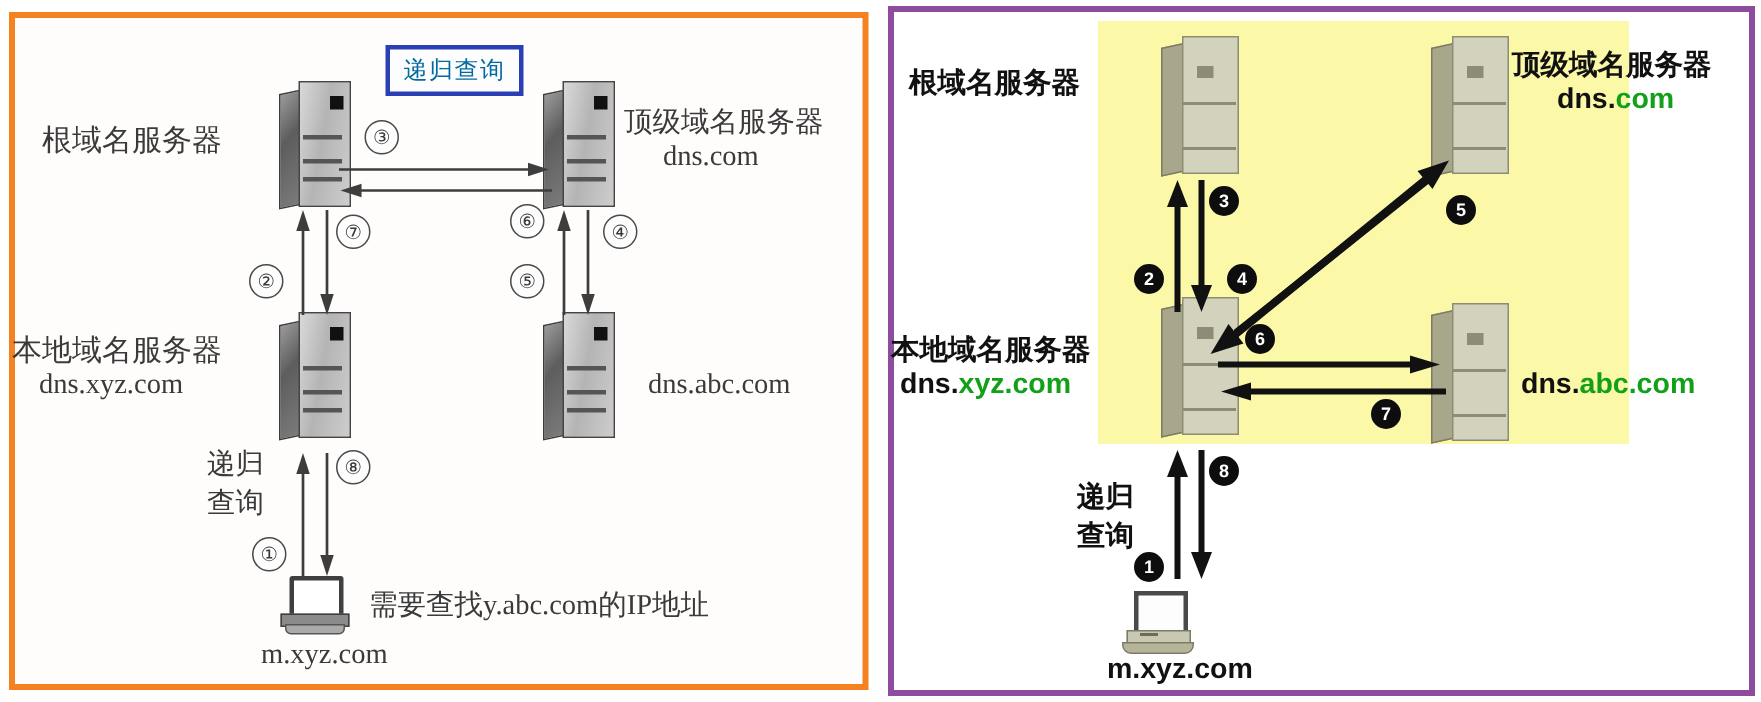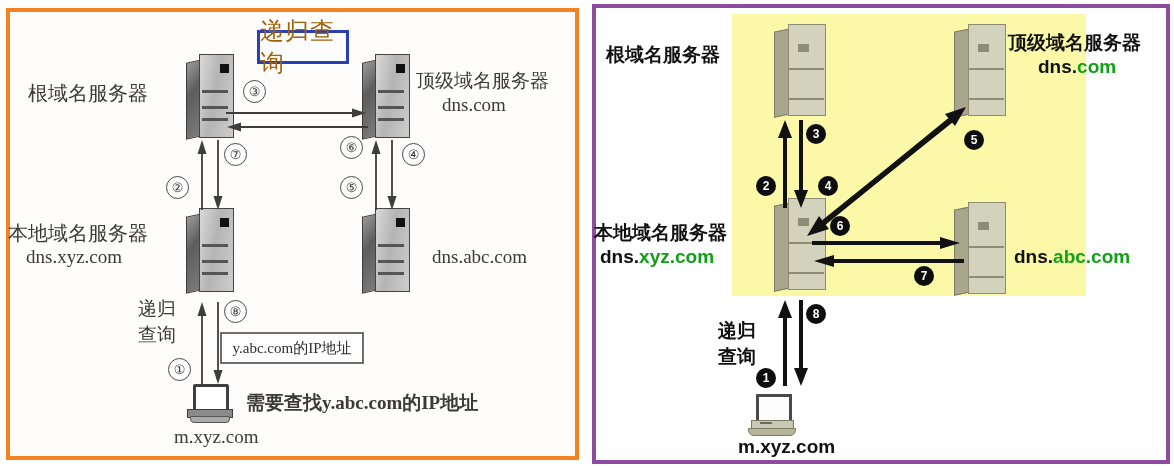--- a/index.html
+++ b/index.html
@@ -18,21 +18,21 @@
   .cn{font-family:"Liberation Sans","DejaVu Sans",sans-serif;}
   .green{color:#11a017;}
   .blk{color:#111;}
 
   
   .scan{color:#3a3a3a;font-family:"Liberation Serif","DejaVu Serif",serif;}
 
   
   .titlebox{position:absolute;box-sizing:border-box;display:flex;align-items:center;justify-content:center;}
   #title-recursive{left:247px;top:18px;width:92px;height:34px;border:3px solid #2b3fb5;background:#fdfdfd;
-    font-size:24px;letter-spacing:1px;color:#a16207;font-family:"Liberation Serif","DejaVu Serif",serif;}
+    font-size:16px;letter-spacing:1px;color:#0369a1;font-family:"Liberation Serif","DejaVu Serif",serif;}
 
   
   #ipbox-recursive{position:absolute;left:210px;top:320px;width:144px;height:32px;box-sizing:border-box;
     border:2px solid #6e6e6e;background:#fefefe;display:flex;align-items:center;justify-content:center;
     font-size:15px;color:#2f2f2f;font-family:"Liberation Serif","DejaVu Serif",serif;white-space:nowrap;}
 
   
   .tower-scan{position:absolute;width:46px;height:82px;}
   .tower-scan .side{position:absolute;left:0;top:7px;width:14px;height:75px;
     background:linear-gradient(135deg,#9a9a9a,#5d5d5d 40%,#7c7c7c);border:1px solid #3c3c3c;
@@ -185,28 +185,27 @@
       <svg width="14" height="82">
         <line x1="6" y1="0" x2="6" y2="72" stroke="#3d3d3d" stroke-width="1.8"></line>
         <polygon points="6,82 1.5,68 10.5,68" fill="#3d3d3d"></polygon>
       </svg>
     </div>
     <div class="lbl scan" style="left:128px;top:284px;font-size:19px;">递归</div>
     <div class="lbl scan" style="left:128px;top:310px;font-size:19px;">查询</div>
     <div class="num-open" style="left:214px;top:288px;">⑧</div>
     <div class="num-open" style="left:158px;top:346px;">①</div>
 
-    <div id="ipbox-recursive">y.abc.com的IP地址</div>
 
     <div class="laptop-scan" style="left:176px;top:372px;">
       <div class="scr"></div>
         <div class="base"></div>
         <div class="foot"></div>
     </div>
-    <div class="lbl scan" style="left:236px;top:378px;font-size:19px;font-weight:bold;">需要查找y.abc.com的IP地址</div>
+    <div class="lbl scan" style="left:236px;top:378px;font-size:19px;">需要查找y.abc.com的IP地址</div>
     <div class="lbl scan" style="left:164px;top:414px;font-size:19px;">m.xyz.com</div>
   </div>
 
   <div class="panel" id="panel-iterative">
 
     <div class="yellow-zone"></div>
 
     <div class="tower-clr" style="left:178px;top:16px;">
       <div class="side"></div>
         <div class="face"></div>

